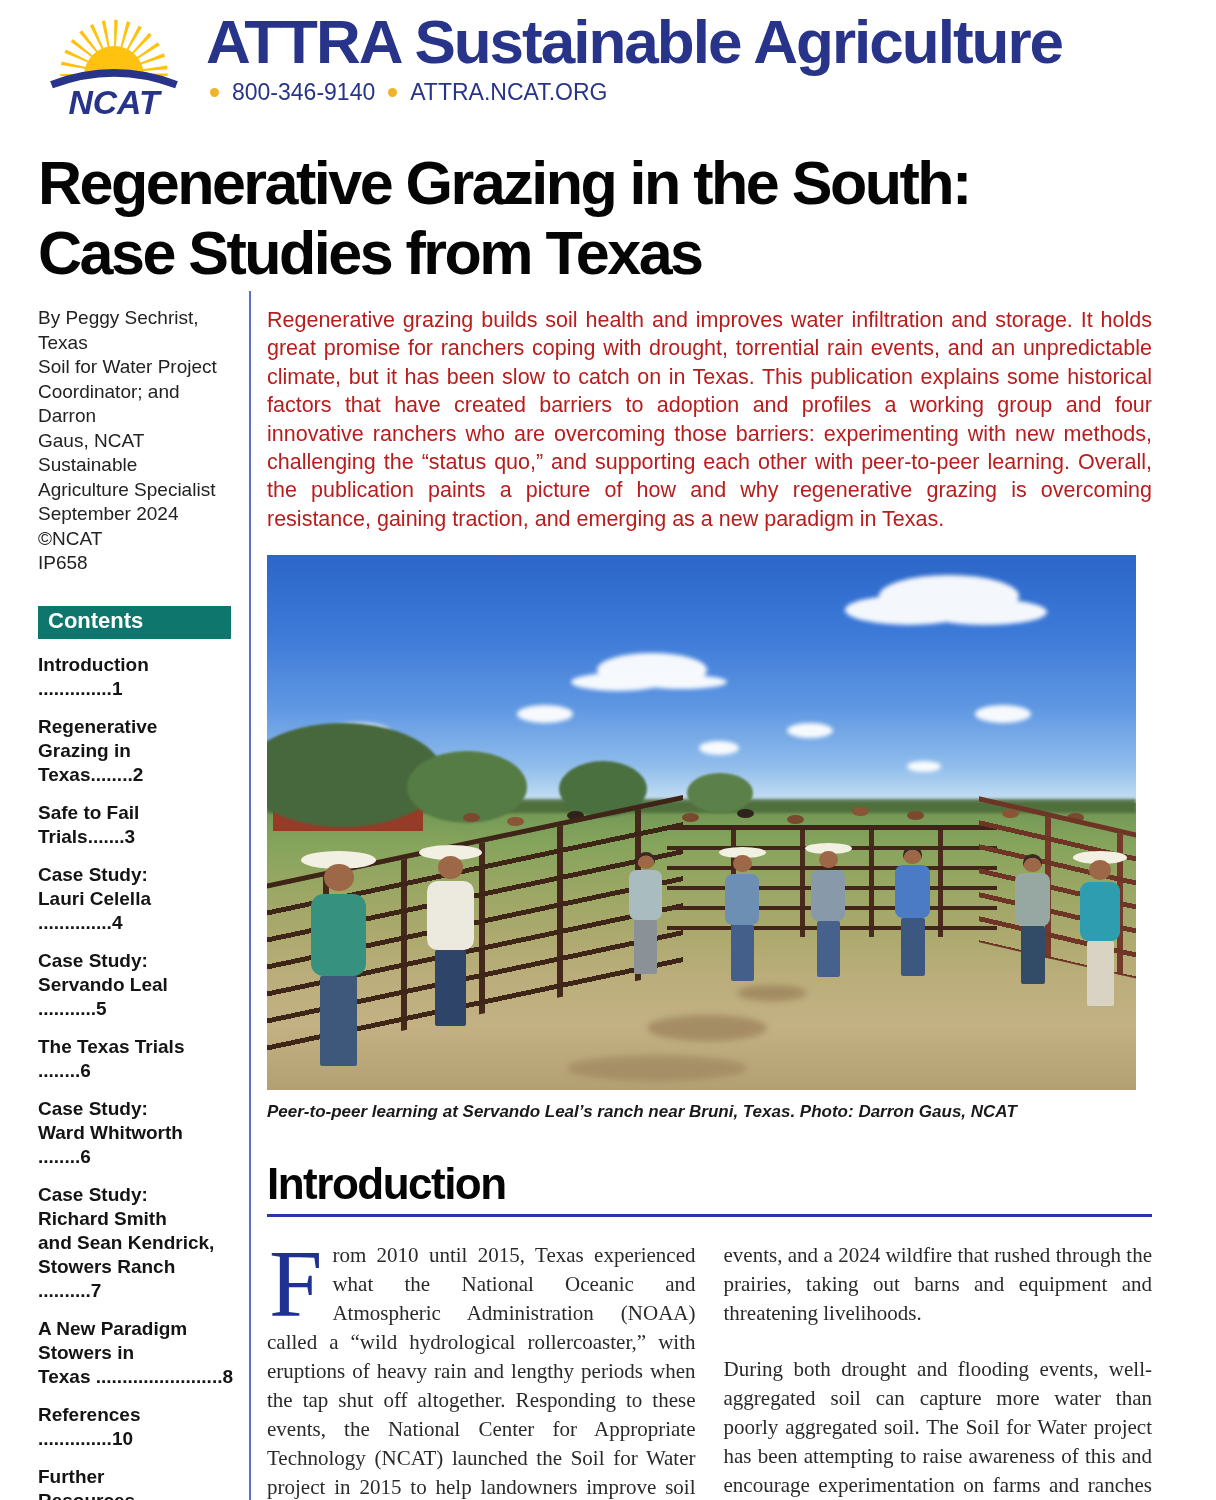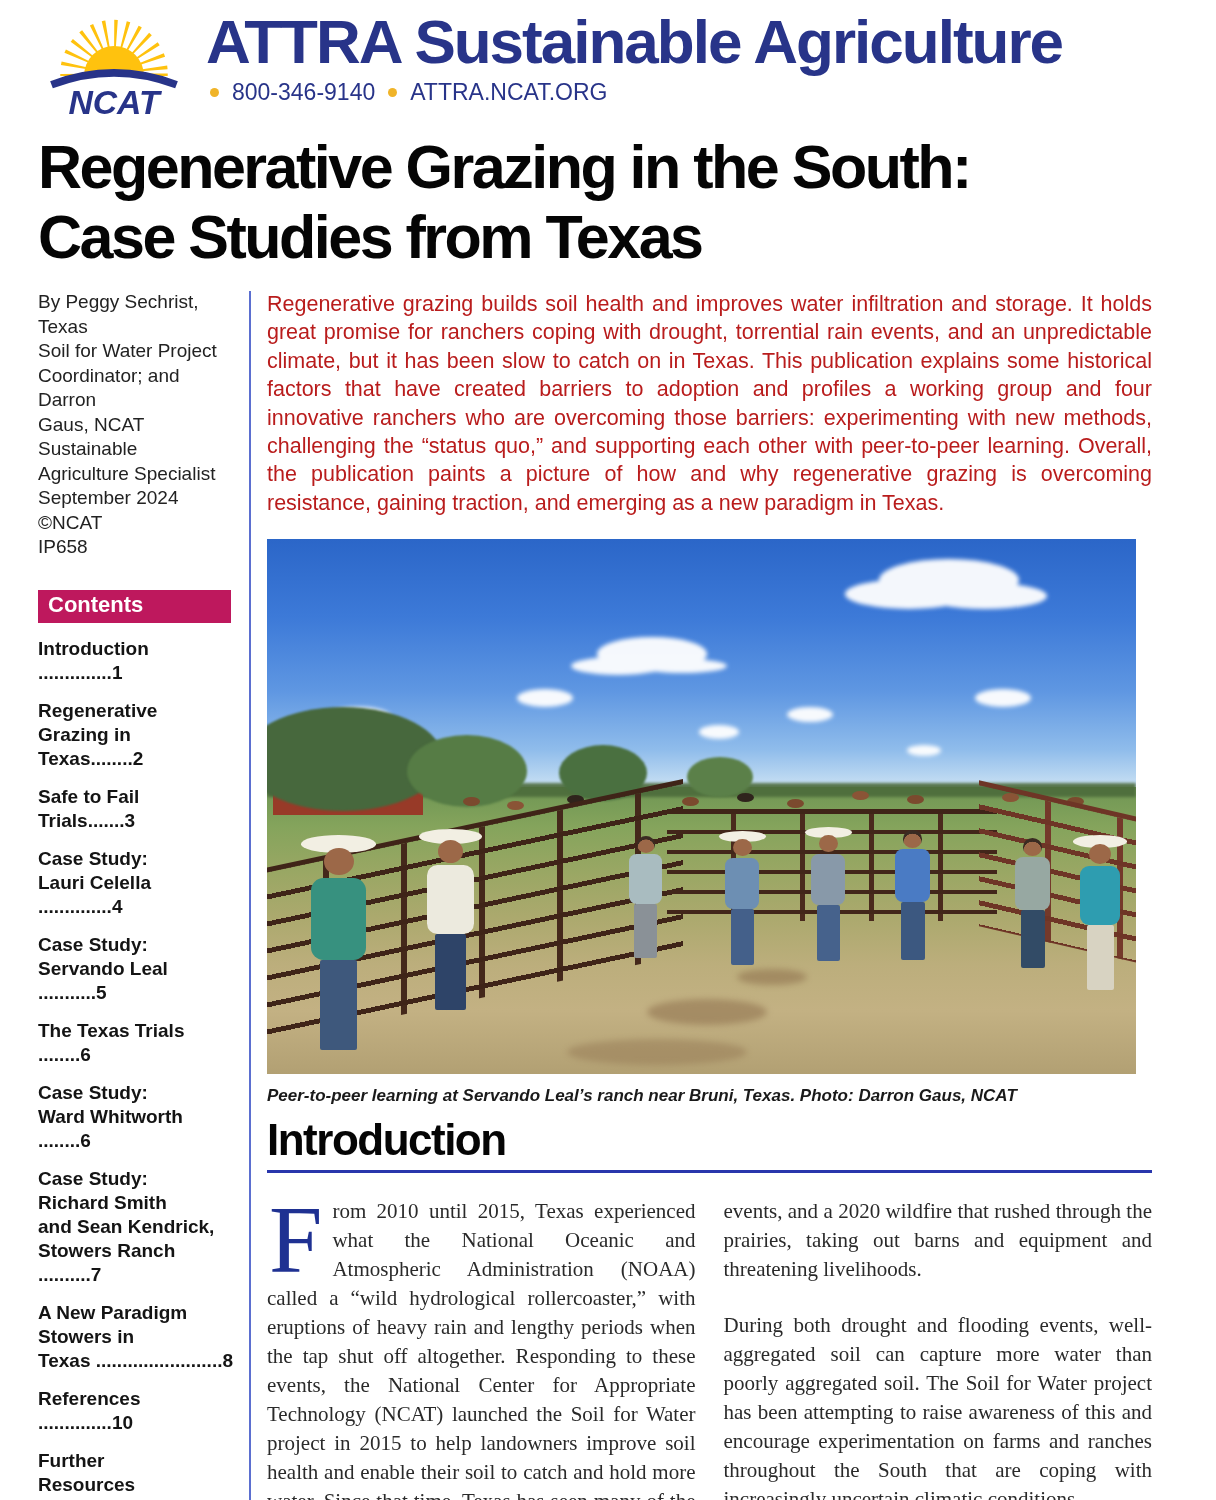--- a/index.html
+++ b/index.html
@@ -19,35 +19,35 @@
     line-height:72px; white-space:nowrap;
   }
   .header-sub {
     display:flex; align-items:center; gap:13px;
     font-size:23px; color:#283489; margin-top:1px; padding-left:4px;
   }
   .dot { width:9px; height:9px; border-radius:50%; background:#F0B429; flex:none; }
 
   
   .article-title {
-    padding:0 38px; margin-top:16px; color:#050505;
+    padding:0 38px; margin-top:32px; color:#050505;
     font-size:61px; font-weight:bold; letter-spacing:-2.5px; line-height:70px;
   }
 
   
   .content { display:flex; padding:0 26px 0 38px; margin-top:18px; }
   .v-divider { position:absolute; left:249px; top:291px; bottom:0; width:2px; background:#5b6fd0; }
   .sidebar { width:209px; flex:none; padding-right:10px; }
   .main { flex:none; width:885px; margin-left:20px; }
 
   
   .byline { font-size:19px; line-height:24.5px; color:#222; white-space:pre-line; }
   .contents-box { margin-top:30px; }
   .contents-header {
-    background:#be185d; color:#ffffff; font-size:22px; font-weight:bold;
+    background:#0f766e; color:#ffffff; font-size:22px; font-weight:bold;
     padding:2px 10px 5px 10px; width:193px;
   }
   .contents-item {
     font-size:19px; font-weight:bold; line-height:24px; color:#141414;
     margin-top:14px; white-space:pre-line; cursor:pointer;
   }
 
   
   .lede { font-size:21.5px; line-height:28.4px; text-align:justify; color:#b91c1c; }
 
@@ -105,21 +105,21 @@
   .person .head { display:block; width:calc(12px*var(--s)); height:calc(11px*var(--s));
     background:#9c6848; border-radius:50%; margin:calc(-2px*var(--s)) auto 0; }
   .person.nohat .head { background:radial-gradient(circle at 50% 70%, #9c6848 55%, #3a2b22 58%); }
   .person .torso { display:block; width:calc(22px*var(--s)); height:calc(33px*var(--s));
     background:var(--shirt); border-radius:calc(5px*var(--s)); margin:calc(1px*var(--s)) auto 0; }
   .person .legs { display:block; width:calc(15px*var(--s)); height:calc(36px*var(--s));
     background:var(--pants); margin:0 auto; border-radius:2px; }
 
   .caption { margin-top:12px; font-size:17px; font-weight:bold; font-style:italic; color:#1a1a1a; }
 
-  .section-heading { margin-top:9px; font-size:44px; font-weight:bold; letter-spacing:-1.5px; color:#050505; }
+  .section-heading { margin-top:37px; font-size:44px; font-weight:bold; letter-spacing:-1.5px; color:#050505; }
   .heading-rule { height:3px; background:#2936AC; margin-top:5px; width:100%; }
 
   .columns { display:flex; gap:28px; margin-top:24px;
     font-family:"Liberation Serif", serif; font-size:21px; line-height:29px;
     text-align:justify; color:#2a2a2a; }
   .col { flex:1; min-width:0; }
   .dropcap { float:left; font-family:"Liberation Serif", serif; font-weight:normal;
     font-size:96px; line-height:74px; color:#1F3192; padding:6px 10px 0 2px; }
   .col p + p { margin-top:27px; }
 </style>
@@ -291,19 +291,19 @@
       <div class="caption">Peer-to-peer learning at Servando Leal’s ranch near Bruni, Texas. Photo: Darron Gaus, NCAT</div>
 
       <div class="section-heading">Introduction</div>
       <div class="heading-rule"></div>
 
       <div class="columns">
         <div class="col">
           <p><span class="dropcap">F</span><span>rom 2010 until 2015, Texas experienced what the National Oceanic and Atmospheric Administration (NOAA) called a “wild hydrological rollercoaster,” with eruptions of heavy rain and lengthy periods when the tap shut off altogether. Responding to these events, the National Center for Appropriate Technology (NCAT) launched the Soil for Water project in 2015 to help landowners improve soil health and enable their soil to catch and hold more water. Since that time, Texas has seen many of the same conditions: extreme drought, deluge rain</span></p>
         </div>
         <div class="col">
-          <p>events, and a 2020 wildfire that rushed through the prairies, taking out barns and equipment and threatening livelihoods.</p>
+          <p>events, and a 2024 wildfire that rushed through the prairies, taking out barns and equipment and threatening livelihoods.</p>
           <p>During both drought and flooding events, well-aggregated soil can capture more water than poorly aggregated soil. The Soil for Water project has been attempting to raise awareness of this and encourage experimentation on farms and ranches throughout the South that are coping with increasingly uncertain climatic conditions.</p>
         </div>
       </div>
     </div>
   </div>
 </div>
 
 </body></html>

